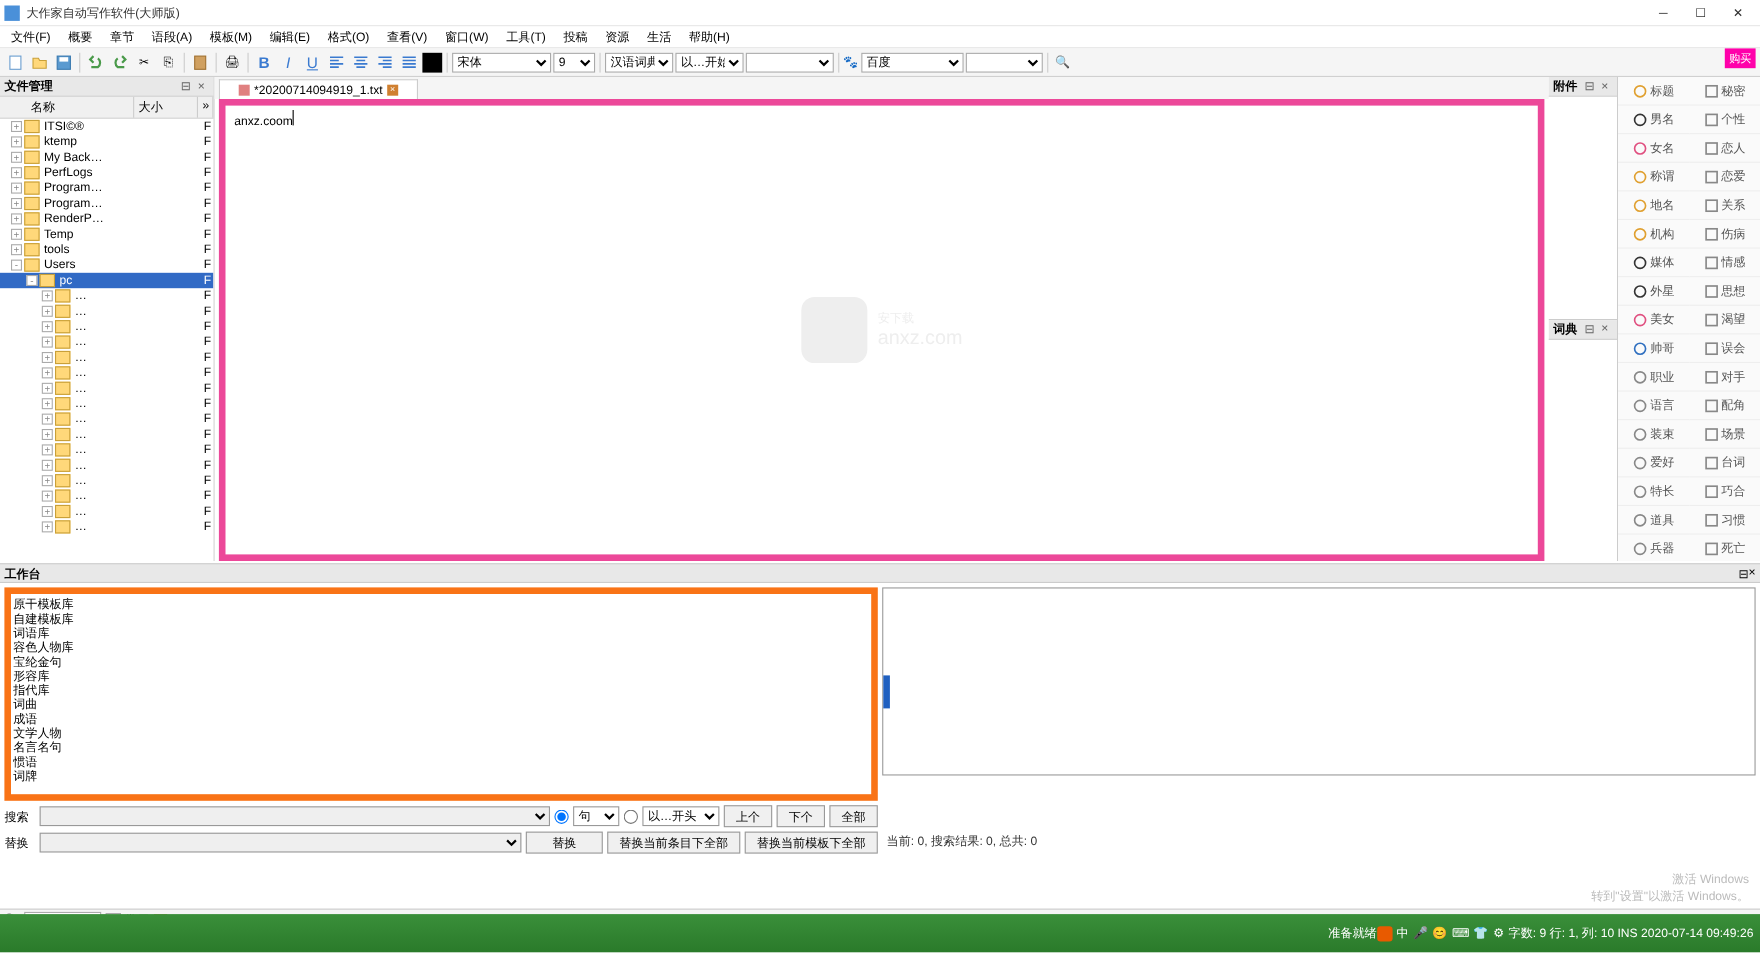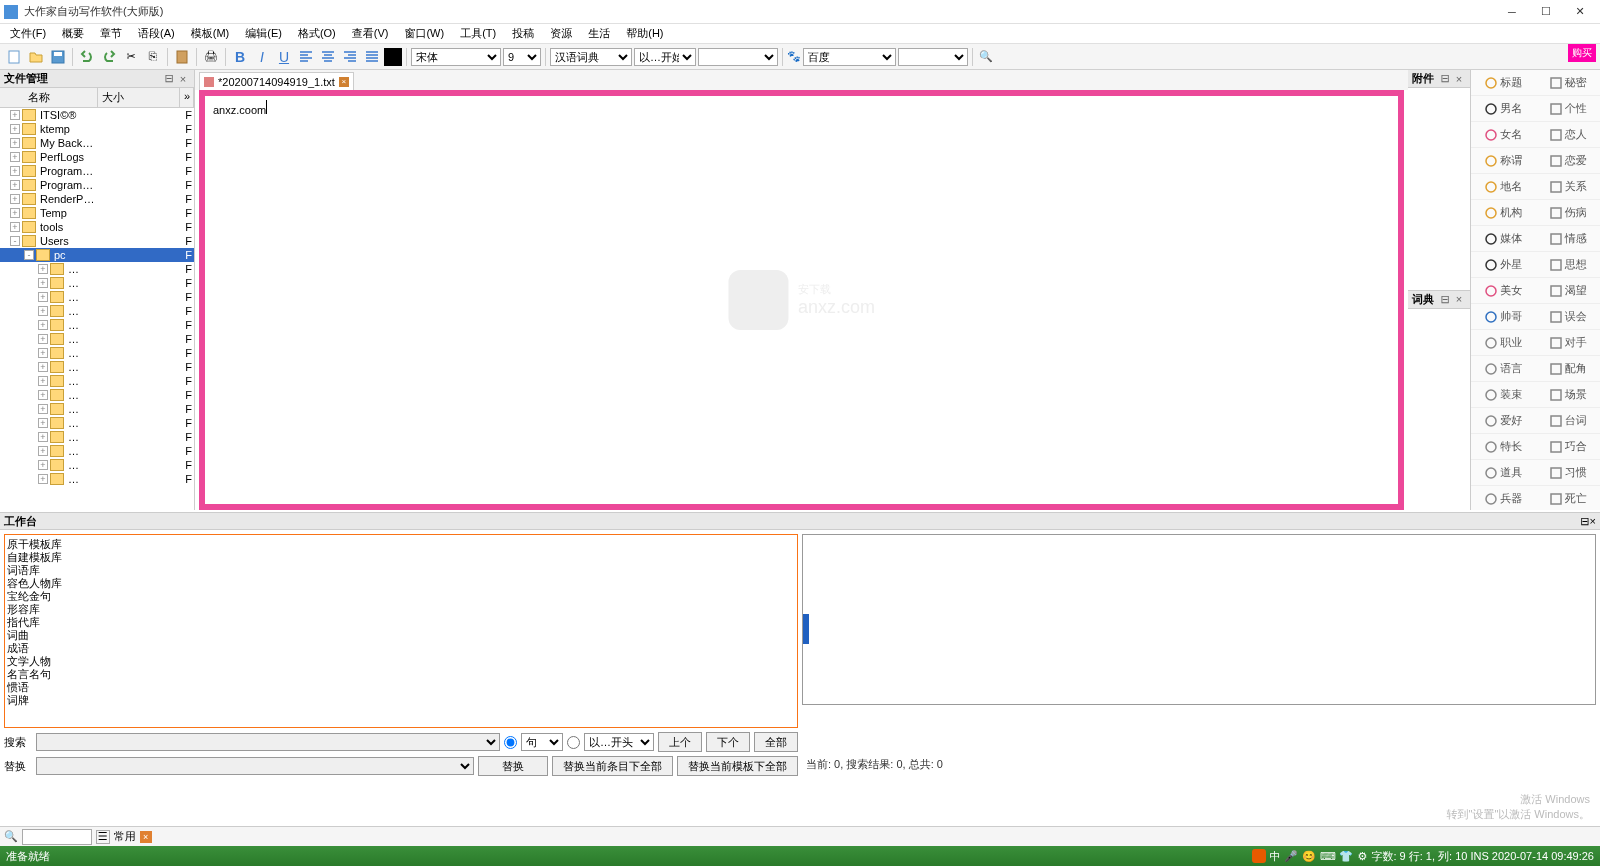--- a/index.html
+++ b/index.html
@@ -17,63 +17,63 @@
 .tb-sel { height:18px; font-size:11px; border:1px solid #aaa; background:#fff; }
 .tb-black { width:18px; height:18px; background:#000; }
 .badge-buy { position:absolute; right:4px; top:44px; width:28px; height:18px; background:#f0a; color:#fff; font-size:10px; display:flex; align-items:center; justify-content:center; }
 .main-area { display:flex; height:440px; }
 .filepanel { width:195px; border-right:1px solid #ccc; display:flex; flex-direction:column; background:#f8f8f8; }
 .panel-hdr { height:18px; background:#e8e8e8; display:flex; align-items:center; padding:0 4px; border-bottom:1px solid #ccc; }
 .panel-hdr .t { flex:1; font-weight:bold; }
 .panel-hdr .ctl { width:14px; text-align:center; cursor:default; color:#666; }
 .thead { display:flex; background:#f0f0f0; border-bottom:1px solid #ccc; }
 .thead div { padding:2px 4px; border-right:1px solid #ccc; }
-.thead .c1 { width:98px;padding-left:28px; }
+.thead .c1 { width:122px;padding-left:28px; }
 .thead .c2 { flex:1; }
 .thead .c3 { width:14px; }
 .tree { flex:1; overflow:auto; background:#fff; }
 .tree-row { display:flex; align-items:center; height:14px; padding-left:4px; }
 .tree-row .exp { width:10px; text-align:center; font-size:9px; color:#888; border:1px solid #aaa; background:#fff; line-height:8px; margin-right:2px; }
 .tree-row .fold { width:14px; height:12px; background:#ffd87a; border:1px solid #c9a038; margin-right:4px; }
 .tree-row .nm { flex:1; }
 .tree-row .sz { width:14px; text-align:right; padding-right:2px; }
 .tree-row.sel { background:#316ac5; color:#fff; }
 .tree-row.sel .fold { background:#ffd87a; }
 .editor { flex:1; display:flex; flex-direction:column; }
 .tabs { height:20px; display:flex; align-items:flex-end; padding-left:4px; background:#f5f5f5; }
-.tab { display:flex; align-items:center; height:18px; padding:0 4px; background:#fff; border:1px solid #ccc; border-bottom:none; gap:4px; }
+.tab { display:flex; align-items:center; height:18px; padding:0 17px; background:#fff; border:1px solid #ccc; border-bottom:none; gap:4px; }
 .tab .fi { width:10px; height:10px; background:#e08080; }
 .tab .cl { width:10px; height:10px; background:#d08030; color:#fff; font-size:8px; display:flex; align-items:center; justify-content:center; }
 .edit-body { flex:1; background:#fff; padding:4px 8px; position:relative; border:6px solid #ec4899; margin:0 4px; }
 .watermark { position:absolute; left:50%; top:50%; transform:translate(-50%,-50%); font-size:36px; color:#eee; display:flex; align-items:center; gap:10px; pointer-events:none; }
 .watermark .bag { width:60px; height:60px; background:#eee; border-radius:12px; }
 .rightpanels { display:flex; flex-direction:column; }
 .sidepanel { width:130px; border-left:1px solid #ccc; background:#fafafa; overflow-y:auto; }
 .side-grid { display:grid; grid-template-columns:1fr 1fr; }
 .side-item { display:flex; align-items:center; justify-content:center; flex-direction:column; height:26px; border-bottom:1px solid #eee; gap:2px; font-size:10px; color:#555; flex-direction:row; }
 .side-item .ic { width:14px; height:14px; }
 .workbench-hdr { height:18px; background:#e8e8e8; display:flex; align-items:center; padding:0 4px; border-top:1px solid #ccc; border-bottom:1px solid #ccc; margin-top:2px; }
 .workbench-hdr .t { flex:1; font-weight:bold; }
 .workbench { height:250px; display:flex; padding:4px; gap:4px; }
 .wb-left { flex:1; display:flex; flex-direction:column; }
-.wb-list { flex:1; border:1px solid #f97316; background:#fff; overflow:auto; padding:2px; }
+.wb-list { flex:1; border:6px solid #f97316; background:#fff; overflow:auto; padding:2px; }
 .wb-list div { height:13px; }
 .wb-ctrls { display:flex; flex-direction:column; gap:4px; margin-top:4px; }
 .wb-row { display:flex; align-items:center; gap:4px; }
 .wb-row label { width:28px; }
 .wb-row select,.wb-row input[type=text] { border:1px solid #999; height:18px; }
 .wb-btn { border:1px solid #999; background:#f0f0f0; padding:2px 10px; height:20px; }
 .wb-right { flex:1; display:flex; flex-direction:column; }
 .wb-result { flex:1; border:1px solid #999; background:#fff; position:relative; }
 .wb-cursor { position:absolute; left:0; bottom:60px; width:6px; height:30px; background:#2060c0; }
 .wb-status { padding:4px; color:#333;margin-top:48px; }
 .bottombar { height:20px; background:#f5f5f5; display:flex; align-items:center; padding:0 4px; border-top:1px solid #ccc; gap:4px; position:absolute; bottom:20px; left:0; right:0; }
 .bottombar input { width:70px; height:16px; border:1px solid #aaa; }
 .bottombar .pg { width:14px; height:14px; border:1px solid #aaa; display:flex; align-items:center; justify-content:center; }
-.statusbar { height:20px; background:linear-gradient(#3a8f3a,#2a7a2a); color:#fff; display:flex; align-items:center; padding:0 6px; position:absolute; bottom:0; left:0; right:0; }
+.statusbar { height:35px; background:linear-gradient(#3a8f3a,#2a7a2a); color:#fff; display:flex; align-items:center; padding:0 6px; position:absolute; bottom:0; left:0; right:0;text-align:right; }
 .statusbar .l { flex:1; }
 .statusbar .r { display:flex; gap:4px; align-items:center; font-size:10px; }
 svg { display:block; }
 </style>
 </head>
 <body>
 
 <div class="titlebar">
   <div class="icon"></div>
   <div class="title">大作家自动写作软件(大师版)</div>
@@ -169,21 +169,21 @@
   <div class="tb-btn">
       <svg width="16" height="16">
         <path d="M2 3h12M2 6h12M2 9h12M2 12h12" stroke="#3a7ad0" stroke-width="1.5"></path>
       </svg>
     </div>
   <div class="tb-black"></div>
   <div class="tb-sep"></div>
   <select class="tb-sel" style="width:90px"><option>宋体</option></select>
   <select class="tb-sel" style="width:38px"><option>9</option></select>
   <div class="tb-sep"></div>
-  <select class="tb-sel" style="width:82px"><option>汉语词典</option></select>
+  <select class="tb-sel" style="width:62px"><option>汉语词典</option></select>
   <select class="tb-sel" style="width:62px"><option>以…开始</option></select>
   <select class="tb-sel" style="width:80px"><option></option></select>
   <div class="tb-sep"></div>
   <span style="color:#3a7ad0">🐾</span>
   <select class="tb-sel" style="width:93px"><option>百度</option></select>
   <select class="tb-sel" style="width:70px"><option></option></select>
   <div class="tb-sep"></div>
   <div class="tb-btn">🔍</div>
   <div class="badge-buy">购买</div>
 </div>

